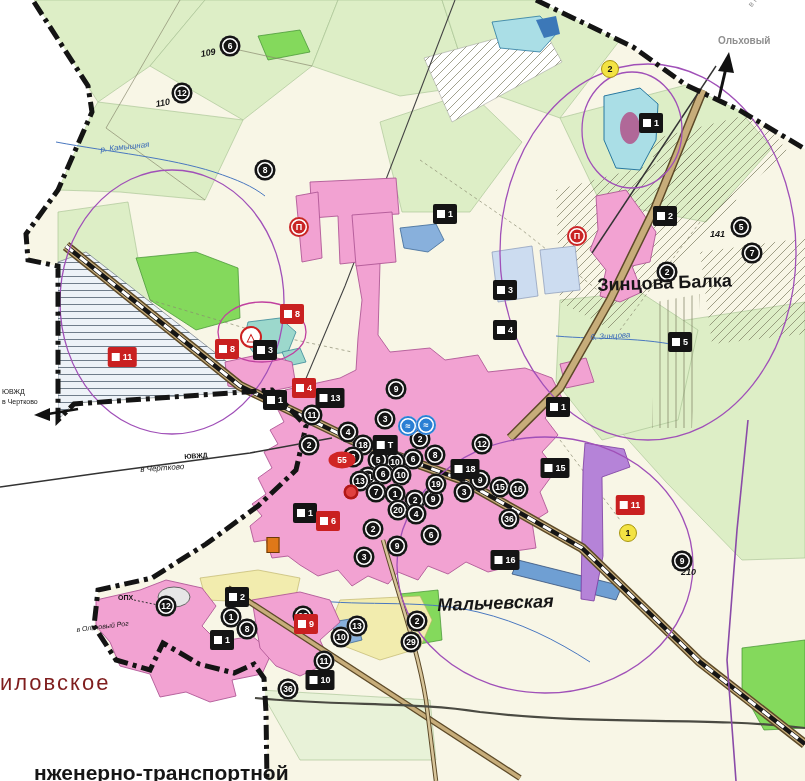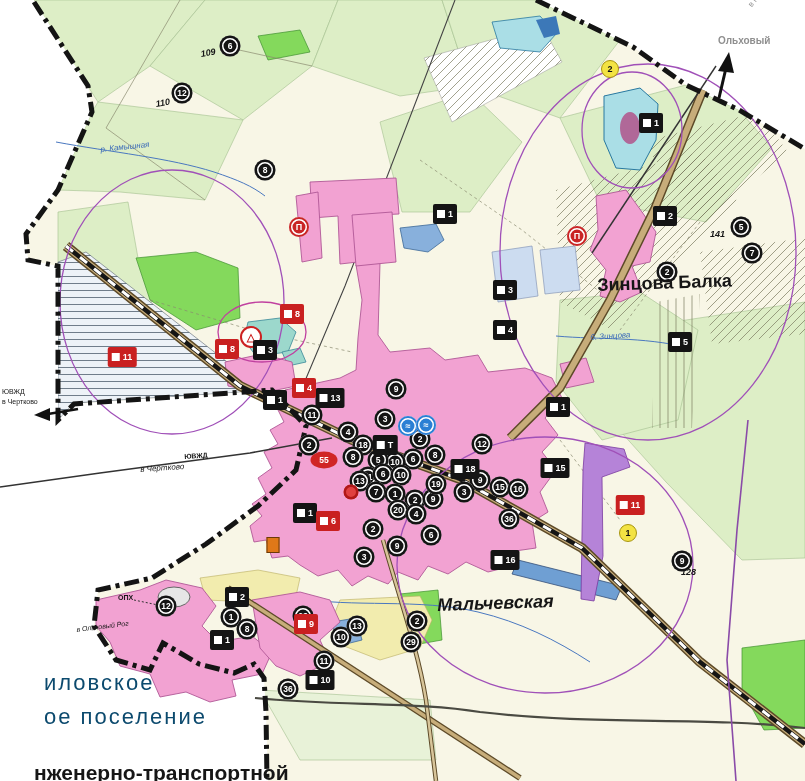--- a/index.html
+++ b/index.html
@@ -1,21 +1,21 @@
 <!DOCTYPE html>
 <html><head>
 <meta charset="utf-8">
 <style>
   html,body{margin:0;padding:0;background:#fff;}
   #stage{position:relative;width:805px;height:781px;overflow:hidden;background:#fff;
          font-family:"Liberation Sans",sans-serif;}
   #base{position:absolute;left:0;top:0;}
   #marker-layer,#label-layer{position:absolute;left:0;top:0;width:805px;height:781px;pointer-events:none;}
   .lbl{position:absolute;white-space:nowrap;color:#161616;transform-origin:left top;line-height:1;}
-  .lbl.muni{color:#0c4a6e;letter-spacing:2px;padding-left:44px;}
+  .lbl.muni{color:#7f1d1d;letter-spacing:2px;}
   .lbl.faded{color:#8f8f8f;}
   .lbl.river{color:#3a6ab8;}
   .mk{position:absolute;transform:translate(-50%,-50%);display:flex;align-items:center;justify-content:center;
       line-height:1;}
   .mk-ring{width:21px;height:21px;border-radius:50%;background:#141414;color:#fff;font-size:8.5px;font-weight:700;
       box-shadow:inset 0 0 0 2.5px #141414, inset 0 0 0 4px #fff;}
   .mk-bring{width:20px;height:20px;border-radius:50%;background:#2b7fd4;color:#fff;font-size:9px;font-weight:700;
       box-shadow:inset 0 0 0 2px #2b7fd4, inset 0 0 0 3.5px #fff;}
   .mk-rring{width:20px;height:20px;border-radius:50%;background:#c92525;color:#fff;font-size:9px;font-weight:700;
       box-shadow:inset 0 0 0 2px #c92525, inset 0 0 0 3.5px #fff;}
@@ -236,21 +236,21 @@
       <div class="mk mk-ring" style="left: 480px; top: 480px;">9</div>
       <div class="mk mk-ring" style="left: 500px; top: 487px;">15</div>
       <div class="mk mk-ring" style="left: 518px; top: 489px;">16</div>
       <div class="mk mk-ring" style="left: 464px; top: 492px;">3</div>
       <div class="mk mk-ring" style="left: 509px; top: 519px;">36</div>
       <div class="mk mk-bring" style="left: 408px; top: 426px;">≈</div>
       <div class="mk mk-bring" style="left: 426px; top: 425px;">≈</div>
       <div class="mk mk-rring" style="left: 299px; top: 227px;">П</div>
       <div class="mk mk-rring" style="left: 577px; top: 236px;">П</div>
       <div class="mk mk-warn" style="left: 251px; top: 337px;">△</div>
-      <div class="mk mk-rell" style="left: 324px; top: 460px;">55</div>
+      <div class="mk mk-rell" style="left: 342px; top: 460px;">55</div>
       <div class="mk mk-rdot" style="left: 351px; top: 492px;"></div>
       <div class="mk mk-yel" style="left: 610px; top: 69px;">2</div>
       <div class="mk mk-yel" style="left: 628px; top: 533px;">1</div>
       <div class="mk mk-rb" style="left: 651px; top: 123px;">
         <span class="sq"></span>
         <span>1</span>
       </div>
       <div class="mk mk-rb" style="left: 665px; top: 216px;">
         <span class="sq"></span>
         <span>2</span>
@@ -346,30 +346,29 @@
       <div class="mk mk-rr" style="left: 328px; top: 521px;">
         <span class="sq"></span>
         <span>6</span>
       </div>
       <div class="mk mk-org" style="left: 273px; top: 545px;"></div>
     </div>
   <div id="label-layer">
       <div class="lbl " style="left: 597px; top: 276px; font-size: 18px; transform: rotate(-2deg); font-weight: 700;">Зинцова Балка</div>
       <div class="lbl " style="left: 437px; top: 596px; font-size: 18px; transform: rotate(-2deg); font-weight: 700; font-style: italic;">Мальчевская</div>
       <div class="lbl muni" style="left: 0px; top: 672px; font-size: 22px;">иловское</div>
-      <div class="lbl muni" style="left: 0px; top: 706px; font-size: 22px;">ое поселение</div>
       <div class="lbl " style="left: 34px; top: 762px; font-size: 21px; font-weight: 700;">нженерно-транспортной</div>
       <div class="lbl faded" style="left: 718px; top: 36px; font-size: 10px; font-weight: 700;">Ольховый</div>
       <div class="lbl faded" style="left: 747px; top: 4px; font-size: 8px; transform: rotate(-53deg);">в Миллерово</div>
       <div class="lbl " style="left: 140px; top: 466px; font-size: 8px; transform: rotate(-4deg); font-style: italic;">в Чертково</div>
       <div class="lbl " style="left: 184px; top: 453px; font-size: 7px; transform: rotate(-4deg); font-weight: 700;">ЮВЖД</div>
       <div class="lbl " style="left: 2px; top: 388px; font-size: 7px;">ЮВЖД</div>
       <div class="lbl " style="left: 2px; top: 398px; font-size: 7px;">в Чертково</div>
       <div class="lbl " style="left: 76px; top: 626px; font-size: 7px; transform: rotate(-7deg); font-style: italic;">в Ольховый Рог</div>
       <div class="lbl " style="left: 118px; top: 594px; font-size: 7px; font-weight: 700;">ОПХ</div>
       <div class="lbl " style="left: 155px; top: 100px; font-size: 9px; transform: rotate(-10deg); font-weight: 700; font-style: italic;">110</div>
       <div class="lbl " style="left: 200px; top: 50px; font-size: 9px; transform: rotate(-10deg); font-weight: 700; font-style: italic;">109</div>
       <div class="lbl " style="left: 710px; top: 230px; font-size: 9px; font-weight: 700; font-style: italic;">141</div>
-      <div class="lbl " style="left: 681px; top: 568px; font-size: 9px; font-weight: 700; font-style: italic;">128</div>
+      <div class="lbl " style="left: 681px; top: 568px; font-size: 9px; font-weight: 700; font-style: italic;">210</div>
       <div class="lbl river" style="left: 590px; top: 334px; font-size: 8px; transform: rotate(-4deg); font-style: italic;">б. Зинцова</div>
       <div class="lbl river" style="left: 100px; top: 146px; font-size: 8px; transform: rotate(-6deg); font-style: italic;">р. Камышная</div>
     </div>
 </div>
 
 </body></html>

